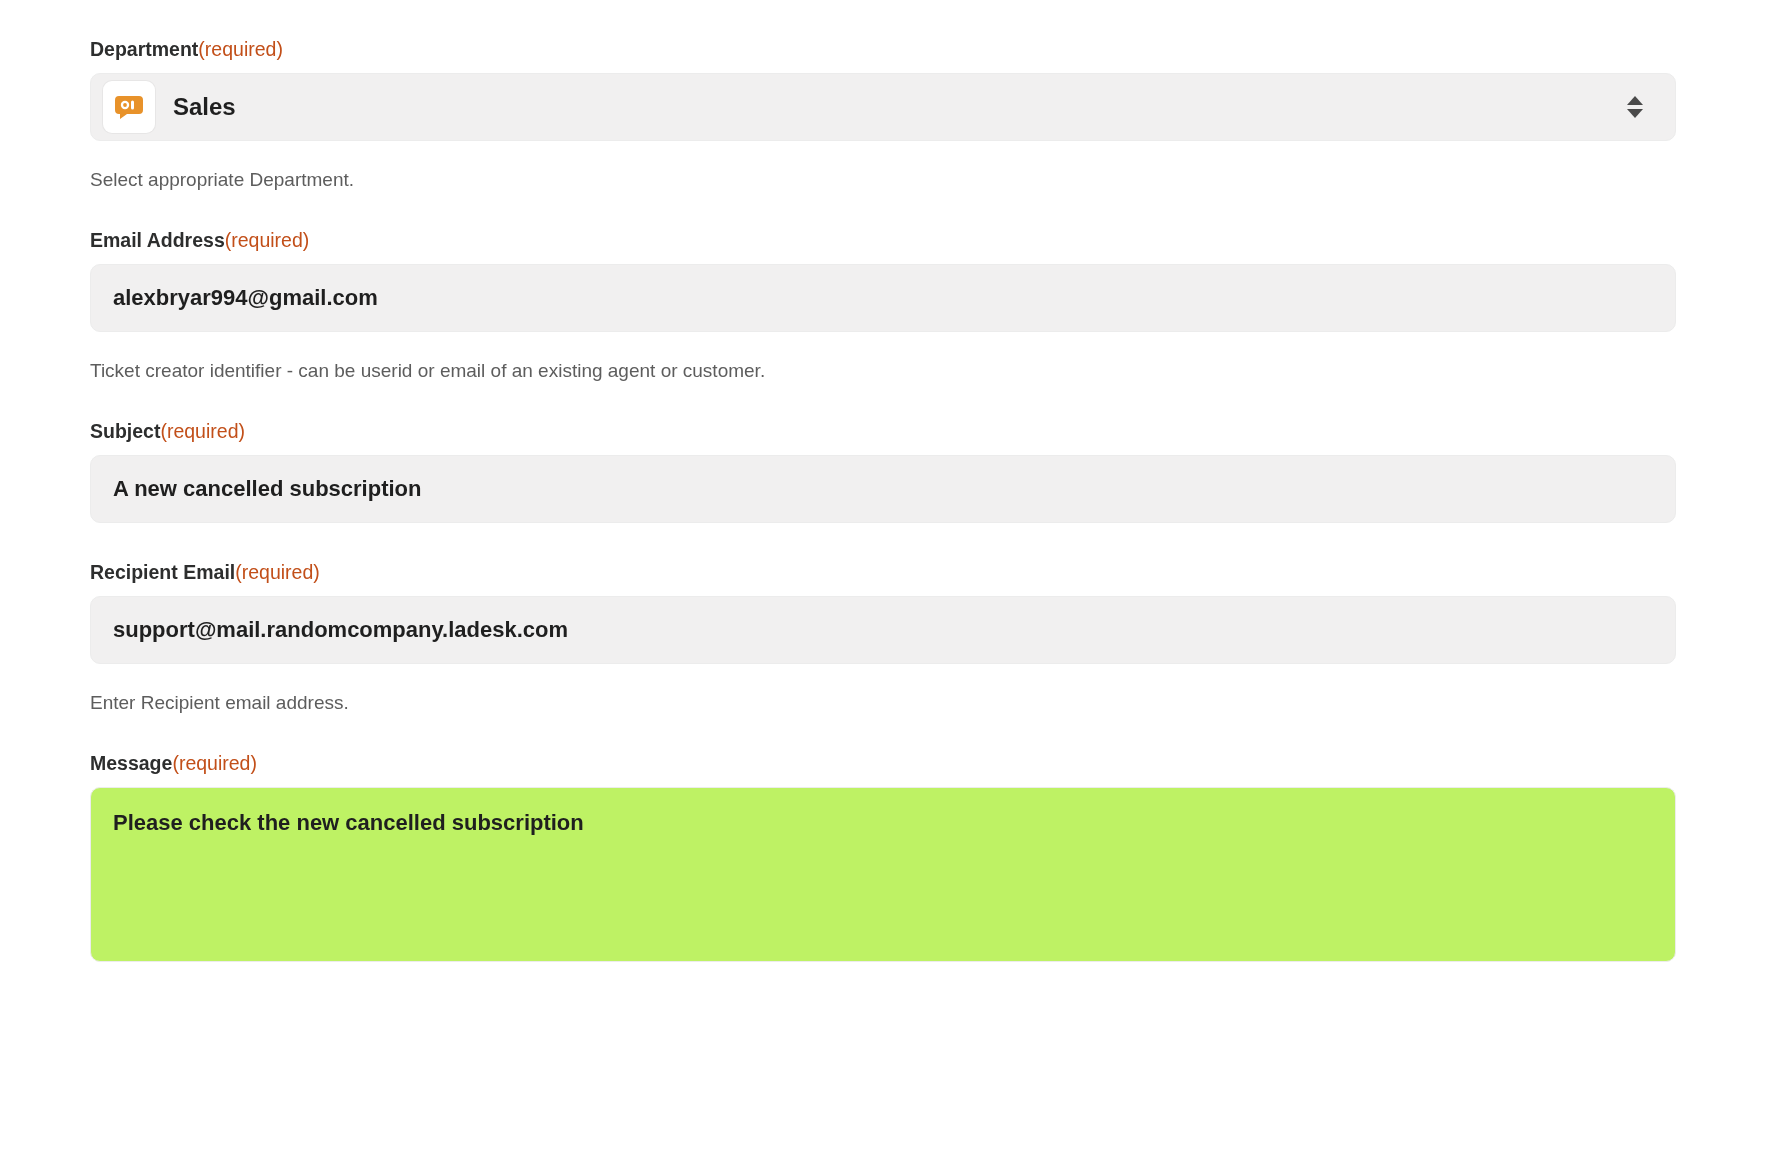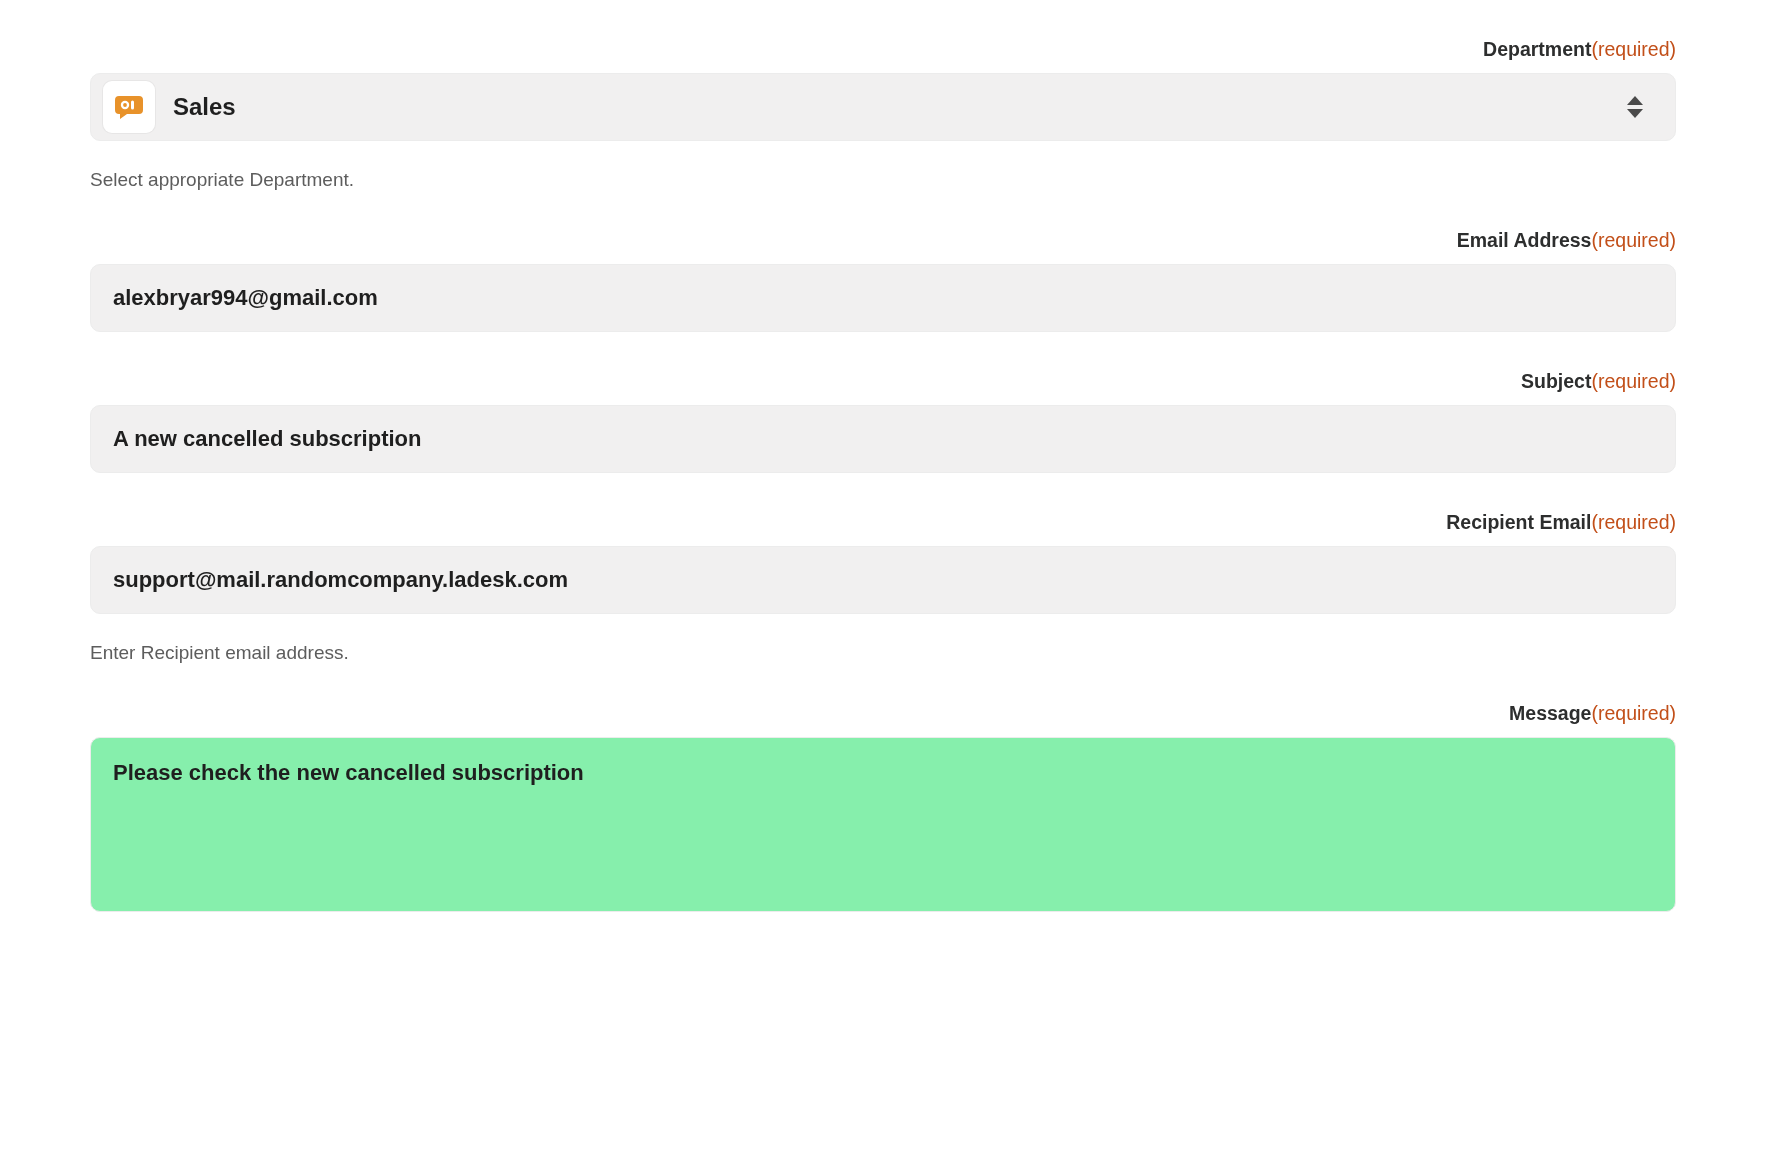--- a/index.html
+++ b/index.html
@@ -26,21 +26,21 @@
     color: #1f1f1f;
     margin: 18px 0 0 0;
     padding-top: 12px;
   }
   .field-block {
     margin-top: 38px;
   }
   .field-head {
     display: flex;
     align-items: baseline;
-    justify-content: flex-end;
+    justify-content: flex-start;
     margin-bottom: 12px;
   }
   .field-label {
     font-size: 19.5px;
     font-weight: bold;
     color: #2d2e2e;
   }
   .field-required {
     font-size: 19.5px;
     color: #c24f19;
@@ -96,21 +96,21 @@
     border-right: 8px solid transparent;
     border-bottom: 9px solid #4a4a4a;
   }
   .tri-down {
     width: 0; height: 0;
     border-left: 8px solid transparent;
     border-right: 8px solid transparent;
     border-top: 9px solid #4a4a4a;
   }
   .textarea-box {
-    background: #86efac;
+    background: #bef264;
     border: 1px solid #ececec;
     border-radius: 10px;
     height: 175px;
     padding: 22px 22px 0 22px;
     box-sizing: border-box;
     font-size: 22px;
     font-weight: bold;
     color: #1f1f1f;
   }
   .help-text {
@@ -151,20 +151,21 @@
   </div>
 
   <div class="field-block">
     <div class="field-head">
       <span class="field-label">Email Address</span>
       <span class="field-required">(required)</span>
     </div>
     <div class="input-box">
       <span>alexbryar994@gmail.com</span>
     </div>
+    <div class="help-text">Ticket creator identifier - can be userid or email of an existing agent or customer.</div>
   </div>
 
   <div class="field-block">
     <div class="field-head">
       <span class="field-label">Subject</span>
       <span class="field-required">(required)</span>
     </div>
     <div class="input-box">
       <span>A new cancelled subscription</span>
     </div>

